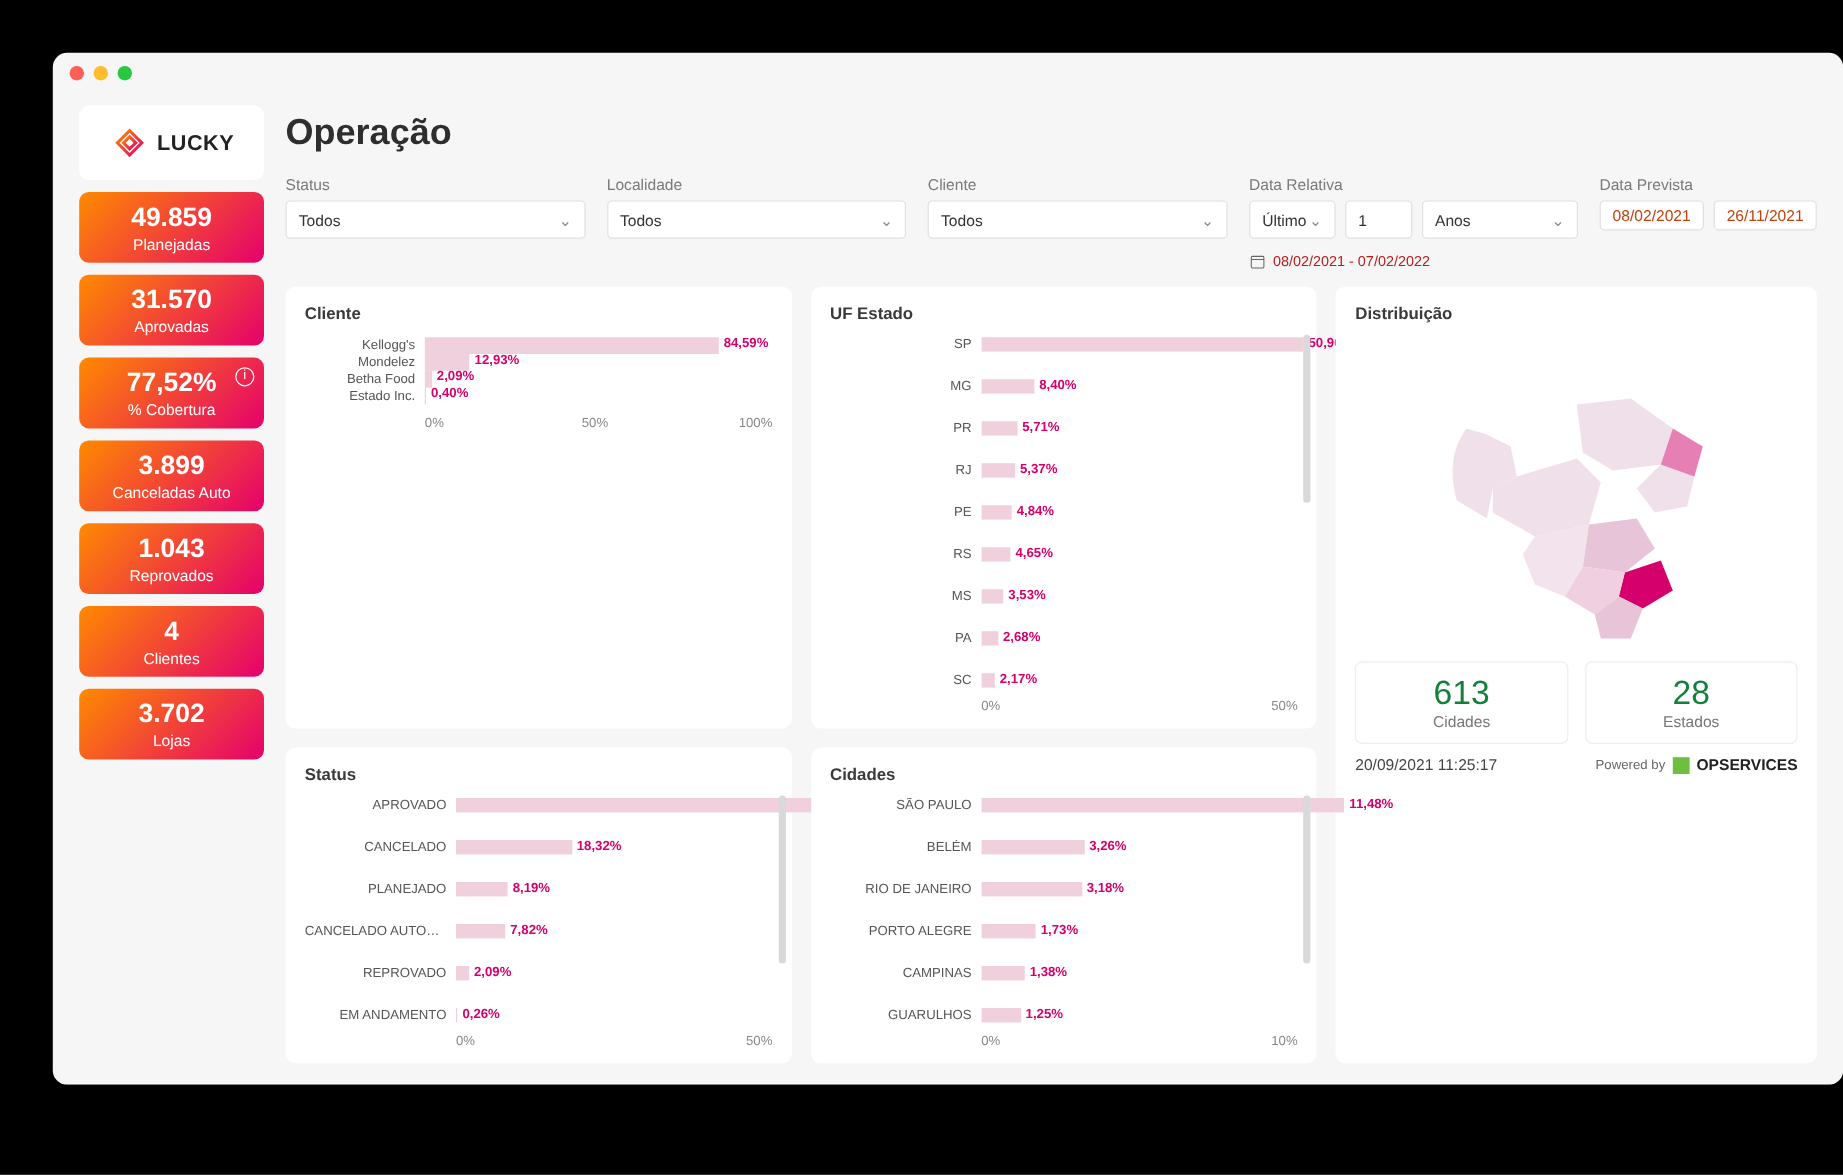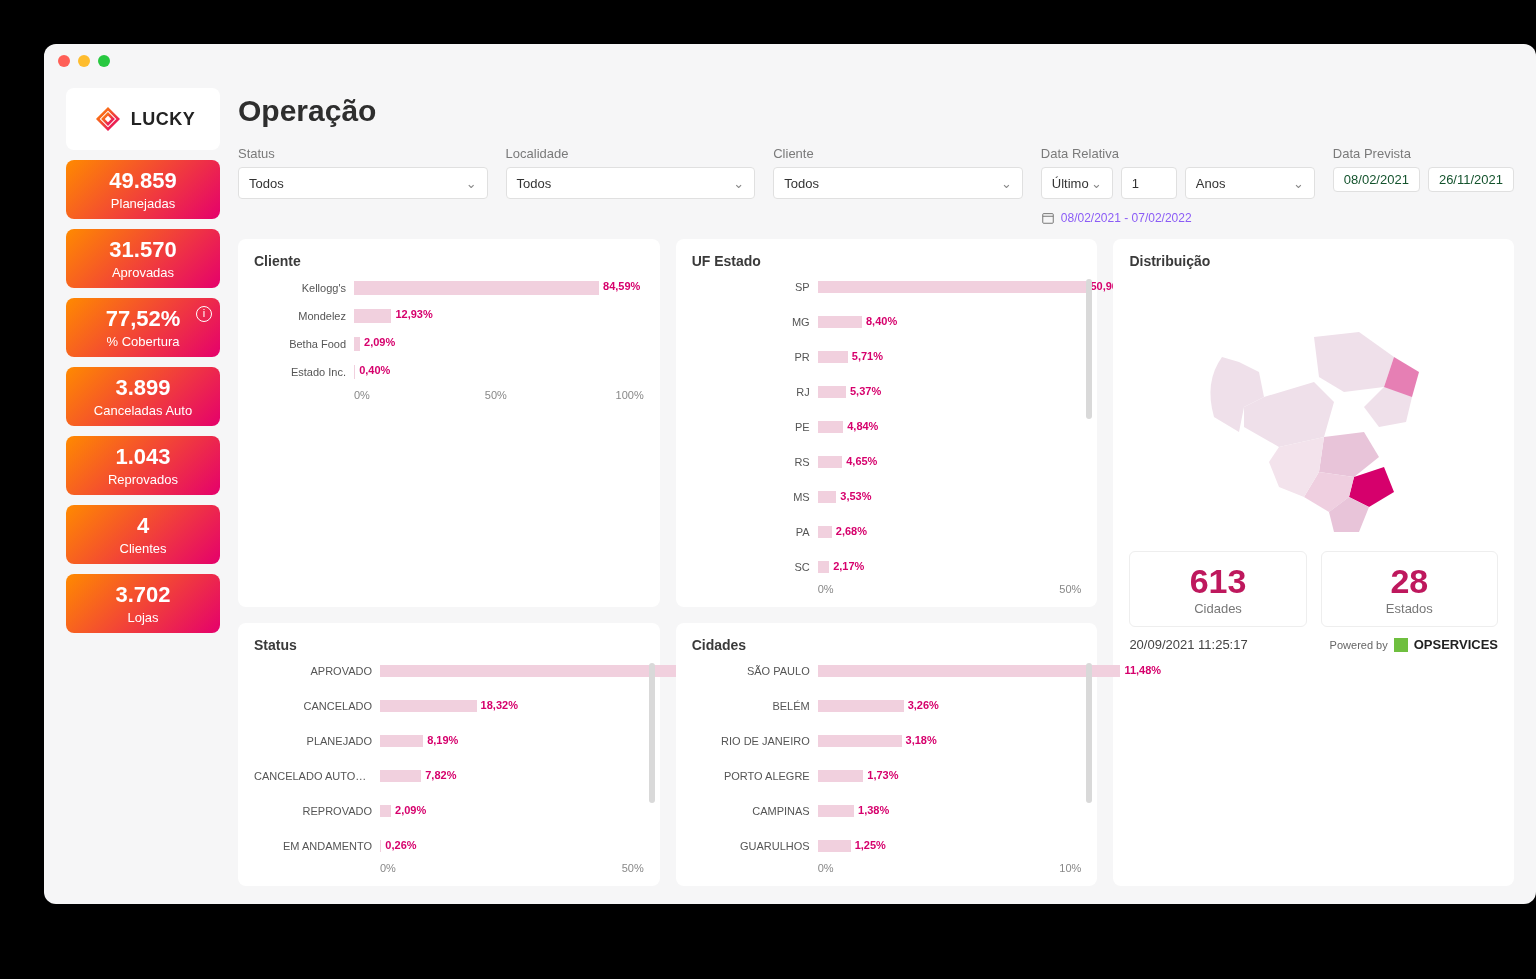--- a/index.html
+++ b/index.html
@@ -19,51 +19,51 @@
 .stat .info{position:absolute; top:8px; right:8px; width:16px;height:16px;border:1.5px solid #fff;border-radius:50%;font-size:11px;line-height:13px;}
 .main { flex:1; display:flex; flex-direction:column; }
 .page-title{font-size:30px; font-weight:600; color:#2e2e2e; margin:6px 0 18px;}
 .filters{display:flex; gap:18px; align-items:flex-start;}
 .fgroup{display:flex; flex-direction:column; gap:6px;}
 .flabel{font-size:13px; color:#7a7a7a;}
 .select,.input{background:#fff; border:1px solid #e0e0e0; border-radius:4px; height:32px; display:flex; align-items:center; justify-content:space-between; padding:0 10px; font-size:13px; color:#333;}
 .select{min-width:220px;}
 .chev{color:#888;}
 .date-row{display:flex; gap:8px;}
-.date-chip{background:#fff;border:1px solid #e0e0e0;border-radius:4px;padding:4px 10px;font-size:13px;color:#14532d;}
+.date-chip{background:#fff;border:1px solid #e0e0e0;border-radius:4px;padding:4px 10px;font-size:13px;color:#c2410c;}
 .rel-row{display:flex;gap:8px;}
 .rel-row .select{min-width:72px;}
 .rel-row .input{width:56px;}
 .rel-row .select.wide{min-width:130px;}
-.range-hint{font-size:12px;color:#8b5cf6;margin-top:6px;display:flex;gap:6px;align-items:center;}
+.range-hint{font-size:12px;color:#b91c1c;margin-top:6px;display:flex;gap:6px;align-items:center;}
 .range-hint svg{width:14px;height:14px;}
 
 .charts{display:grid; grid-template-columns: 1fr 1fr .95fr; gap:16px; margin-top:14px;}
 .card{background:#fff;border-radius:8px;padding:14px 16px 12px; position:relative;}
 .card h3{font-size:14px;font-weight:600;color:#3a3a3a;margin-bottom:12px;}
-.bars{display:flex;flex-direction:column;gap:14px;}
+.bars{display:flex;flex-direction:column;gap:0;}
 .bars.tight{gap:23px;}
 .bar-row{display:flex;align-items:center;gap:8px;font-size:11px;color:#555;}
 .bar-lbl{width:92px;text-align:right;white-space:nowrap;overflow:hidden;text-overflow:ellipsis;}
 .bars.tight .bar-lbl{width:118px;}
 .bar-track{flex:1;height:14px;position:relative;}
 .bars.tight .bar-track{height:12px;}
 .bar-fill{height:100%;background:#f1d0de;position:absolute;left:0;top:0;}
 .bar-val{position:absolute;font-size:11px;color:#d6006c;font-weight:600;top:-1px;white-space:nowrap;}
 .axis{display:flex;font-size:11px;color:#888;margin-top:10px;margin-left:100px;}
 .bars.tight + .axis{margin-left:126px;}
 .axis span{flex:1;}
 .axis span:last-child{text-align:right;flex:0 0 auto;}
 .scroll-ind{position:absolute;right:5px;top:40px;width:6px;height:140px;background:#d9d9d9;border-radius:3px;}
 
 .dist-card{grid-row:span 2;}
 .map-wrap{display:flex;justify-content:center;padding:6px 0 14px;}
 .mini-stats{display:flex;gap:14px;}
 .mini{flex:1;border:1px solid #eee;border-radius:6px;text-align:center;padding:10px 4px;}
-.mini .v{color:#be185d;font-size:34px;font-weight:700;}
+.mini .v{color:#15803d;font-size:28px;font-weight:400;}
 .mini .l{color:#777;font-size:13px;}
 .footer{display:flex;justify-content:space-between;align-items:center;margin-top:10px;font-size:13px;color:#444;}
 .footer .pwr{font-size:11px;color:#666;display:flex;align-items:center;gap:6px;}
 .footer .pwr .sq{width:14px;height:14px;background:#6fbf3f;display:inline-block;}
 .footer .pwr b{color:#222;font-size:13px;}
 </style>
 </head>
 <body>
 
 <div class="app-window">

